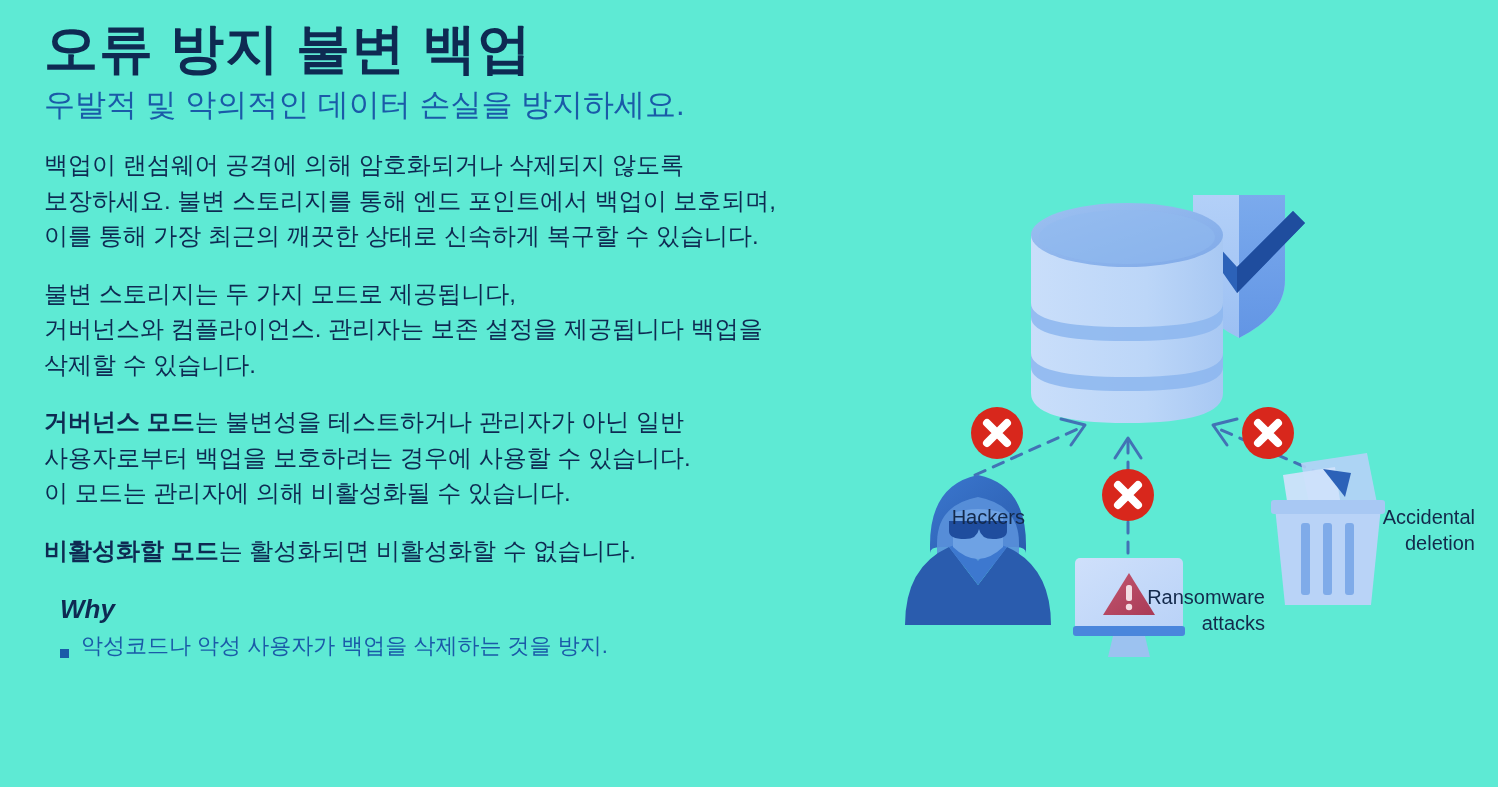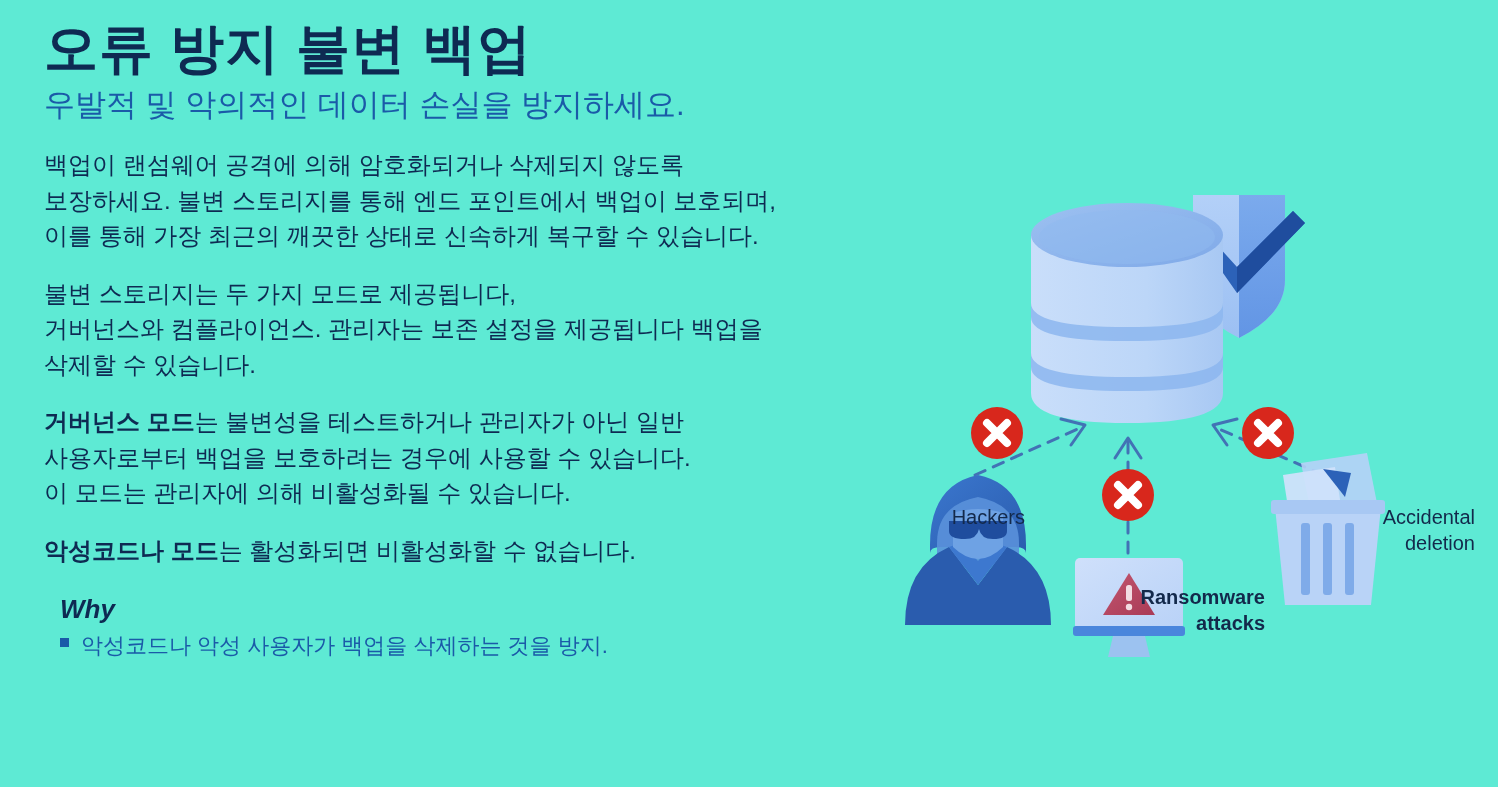--- a/index.html
+++ b/index.html
@@ -73,21 +73,21 @@
     font-style: italic;
   }
 
   .bullet-list {
     list-style: none;
     margin: 0;
     padding: 0 0 0 16px;
   }
   .bullet-list li {
     display: flex;
-    align-items: center;
+    align-items: flex-end;
     gap: 12px;
     font-size: 22px;
     color: #1a5aa8;
     line-height: 1.4;
   }
   .bullet-sq {
     display: inline-block;
     width: 9px;
     height: 9px;
     background: #1a5aa8;
@@ -108,21 +108,21 @@
 
   .diagram-label {
     position: absolute;
     font-size: 20px;
     color: #13294b;
     text-align: right;
     line-height: 1.28;
     white-space: pre-line;
   }
   #label-hackers   { left: 20px;  top: 330px; width: 160px; }
-  #label-ransom    { left: 200px; top: 410px; width: 220px; font-weight: bold; }
+  #label-ransom    { left: 200px; top: 410px; width: 220px; }
   #label-deletion  { left: 430px; top: 330px; width: 200px; }
 </style>
 </head>
 <body>
 
 <div class="slide">
 
   <div class="left-col">
 
     <h1 class="page-title">오류 방지 불변 백업</h1>
@@ -134,21 +134,21 @@
 이를 통해 가장 최근의 깨끗한 상태로 신속하게 복구할 수 있습니다.</p>
 
     <p class="body-para">불변 스토리지는 두 가지 모드로 제공됩니다,
 거버넌스와 컴플라이언스. 관리자는 보존 설정을 제공됩니다 백업을
 삭제할 수 있습니다.</p>
 
     <p class="body-para"><span class="strong">거버넌스 모드</span><span>는 불변성을 테스트하거나 관리자가 아닌 일반
 사용자로부터 백업을 보호하려는 경우에 사용할 수 있습니다.
 이 모드는 관리자에 의해 비활성화될 수 있습니다.</span></p>
 
-    <p class="body-para tight"><span class="strong">악성코드나 모드</span><span>는 활성화되면 비활성화할 수 없습니다.</span></p>
+    <p class="body-para tight"><span class="strong">비활성화할 모드</span><span>는 활성화되면 비활성화할 수 없습니다.</span></p>
 
     <div class="why-heading">Why</div>
 
     <ul class="bullet-list">
       <li>
         <span class="bullet-sq"></span>
         <span>악성코드나 악성 사용자가 백업을 삭제하는 것을 방지.</span>
       </li>
     </ul>
   </div>

